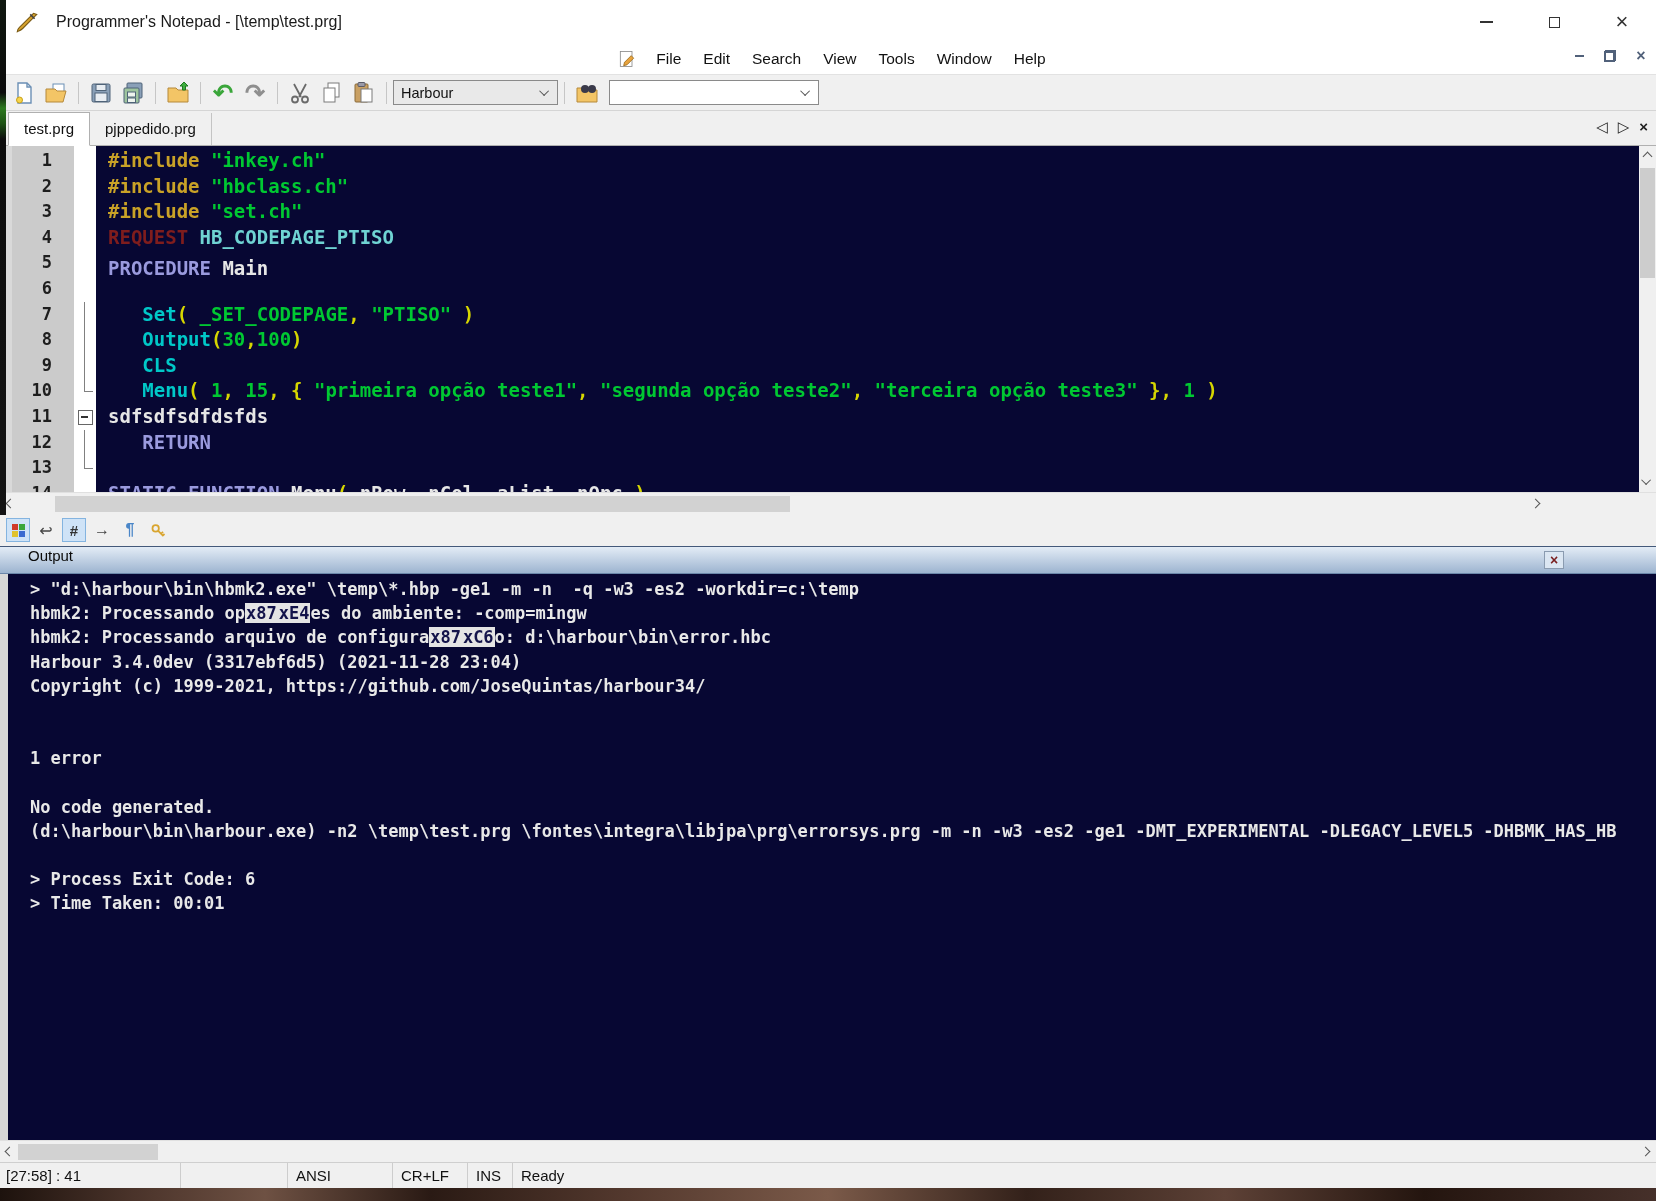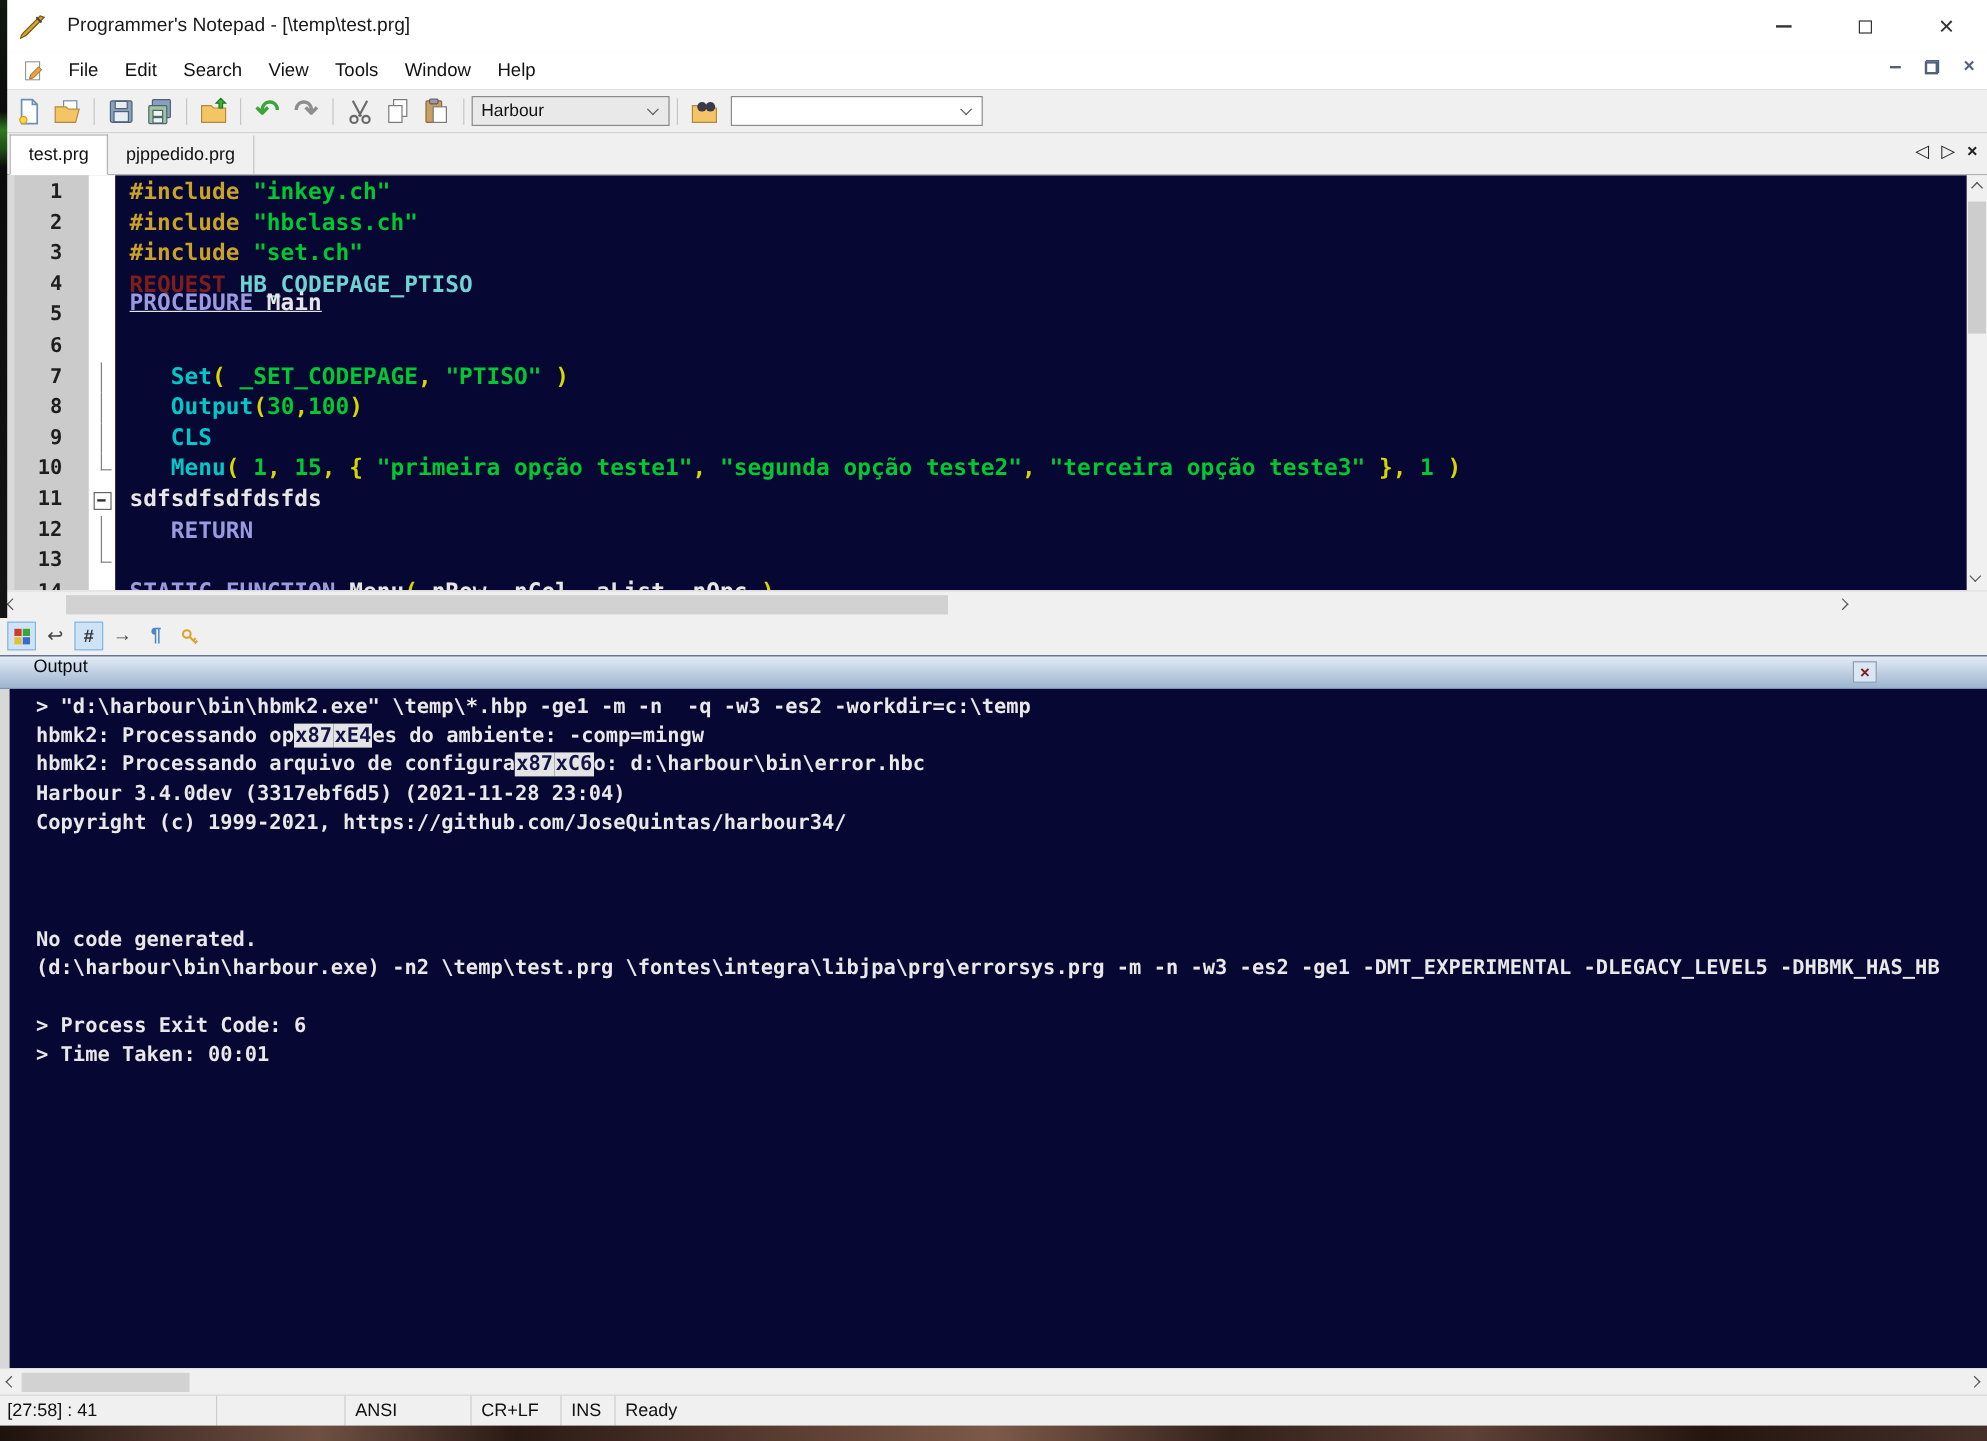--- a/index.html
+++ b/index.html
@@ -9,21 +9,21 @@
   
   .titlebar{height:44px;background:#fff;display:flex;align-items:center;position:relative;flex:0 0 auto;}
   .app-ico{width:26px;height:26px;margin-left:14px;}
   .title-text{margin-left:16px;font-size:16px;color:#1a1a1a;}
   .wincontrols{position:absolute;right:0;top:0;height:44px;display:flex;align-items:center;}
   .winbtn{width:68px;height:44px;display:flex;align-items:center;justify-content:center;cursor:default;}
   .glyph-min{width:13px;height:2px;background:#333;}
   .glyph-max{width:11px;height:11px;border:1.5px solid #333;}
   .glyph-close{font-size:22px;font-weight:300;color:#333;line-height:1;}
   
-  .menubar{height:30px;background:#fff;display:flex;align-items:center;position:relative;flex:0 0 auto;}
+  .menubar{height:30px;background:#fff;display:flex;align-items:center;position:relative;flex:0 0 auto;justify-content:center;}
   .menubar svg{width:20px;height:20px;margin-left:18px;margin-right:8px;}
   .menu-item{padding:0 11px;font-size:15.5px;color:#111;}
   .mdicontrols{position:absolute;right:4px;top:2px;display:flex;gap:9px;}
   .mdibtn{width:22px;height:20px;display:flex;align-items:center;justify-content:center;color:#51617a;font-weight:bold;}
   .mdi-min{width:9px;height:2.5px;background:#51617a;}
   .mdi-restore{position:relative;width:12px;height:12px;}
   .mdi-restore:before{content:"";position:absolute;top:0;right:0;width:7px;height:7px;border:2px solid #51617a;}
   .mdi-restore:after{content:"";position:absolute;bottom:0;left:0;width:7px;height:7px;border:2px solid #51617a;background:#fff;}
   .mdi-close{font-size:16px;line-height:1;}
   
@@ -264,21 +264,21 @@
     <div id="ed-lines">
         <div class="lnum" style="top: 2px;">1</div>
         <div class="cline" style="top: 2px;"><span class="c-pre">#include </span><span class="c-str">"inkey.ch"</span></div>
         <div class="lnum" style="top: 27.6px;">2</div>
         <div class="cline" style="top: 27.6px;"><span class="c-pre">#include </span><span class="c-str">"hbclass.ch"</span></div>
         <div class="lnum" style="top: 53.2px;">3</div>
         <div class="cline" style="top: 53.2px;"><span class="c-pre">#include </span><span class="c-str">"set.ch"</span></div>
         <div class="lnum" style="top: 78.8px;">4</div>
         <div class="cline" style="top: 78.8px;"><span class="c-req">REQUEST </span><span class="c-id">HB_CODEPAGE_PTISO</span></div>
         <div class="lnum" style="top: 104.4px;">5</div>
-        <div class="cline" style="top: 94px; text-decoration: underline;"><span class="c-decl">PROCEDURE </span><span class="c-txt">Main</span></div>
+        <div class="cline" style="top: 110px;"><span class="c-decl">PROCEDURE </span><span class="c-txt">Main</span></div>
         <div class="lnum" style="top: 130px;">6</div>
         <div class="cline" style="top: 130px;"></div>
         <div class="lnum" style="top: 155.6px;">7</div>
         <div class="foldg v" style="top: 155.6px;"></div>
         <div class="cline" style="top: 155.6px;"><span class="c-txt">   </span><span class="c-kw">Set</span><span class="c-pun">( </span><span class="c-str">_SET_CODEPAGE</span><span class="c-pun">, </span><span class="c-str">"PTISO"</span><span class="c-pun"> )</span></div>
         <div class="lnum" style="top: 181.2px;">8</div>
         <div class="foldg v" style="top: 181.2px;"></div>
         <div class="cline" style="top: 181.2px;"><span class="c-txt">   </span><span class="c-kw">Output</span><span class="c-pun">(</span><span class="c-str">30</span><span class="c-pun">,</span><span class="c-str">100</span><span class="c-pun">)</span></div>
         <div class="lnum" style="top: 206.8px;">9</div>
         <div class="foldg v" style="top: 206.8px;"></div>
@@ -347,20 +347,21 @@
       </div>
   </div>
   <div class="out-body" id="out-body">
       <div class="out-line"><span>&gt; "d:\harbour\bin\hbmk2.exe" \temp\*.hbp -ge1 -m -n  -q -w3 -es2 -workdir=c:\temp</span></div>
       <div class="out-line"><span>hbmk2: Processando op</span><span class="inv">x87</span><span class="inv">xE4</span><span>es do ambiente: -comp=mingw</span></div>
       <div class="out-line"><span>hbmk2: Processando arquivo de configura</span><span class="inv">x87</span><span class="inv">xC6</span><span>o: d:\harbour\bin\error.hbc</span></div>
       <div class="out-line"><span>Harbour 3.4.0dev (3317ebf6d5) (2021-11-28 23:04)</span></div>
       <div class="out-line"><span>Copyright (c) 1999-2021, https://github.com/JoseQuintas/harbour34/</span></div>
       <div class="out-line"></div>
       <div class="out-line"></div>
+      <div class="out-line"><span>1 error</span></div>
       <div class="out-line"></div>
       <div class="out-line"><span>No code generated.</span></div>
       <div class="out-line"><span>(d:\harbour\bin\harbour.exe) -n2 \temp\test.prg \fontes\integra\libjpa\prg\errorsys.prg -m -n -w3 -es2 -ge1 -DMT_EXPERIMENTAL -DLEGACY_LEVEL5 -DHBMK_HAS_HB</span></div>
       <div class="out-line"></div>
       <div class="out-line"><span>&gt; Process Exit Code: 6</span></div>
       <div class="out-line"><span>&gt; Time Taken: 00:01</span></div>
     </div>
 
   <div class="hscroll">
     <span class="chev left harrow" style="left:6px;"></span>

